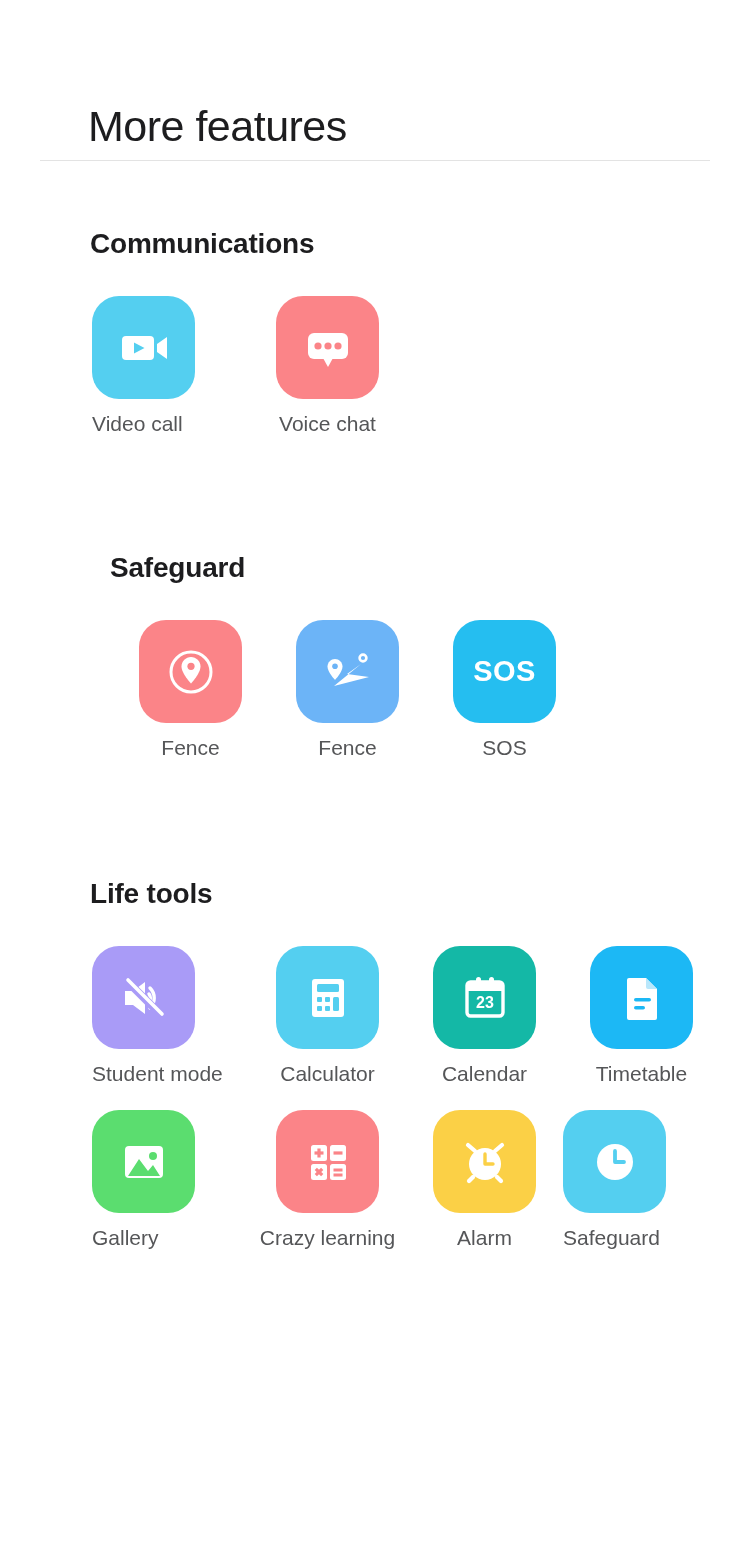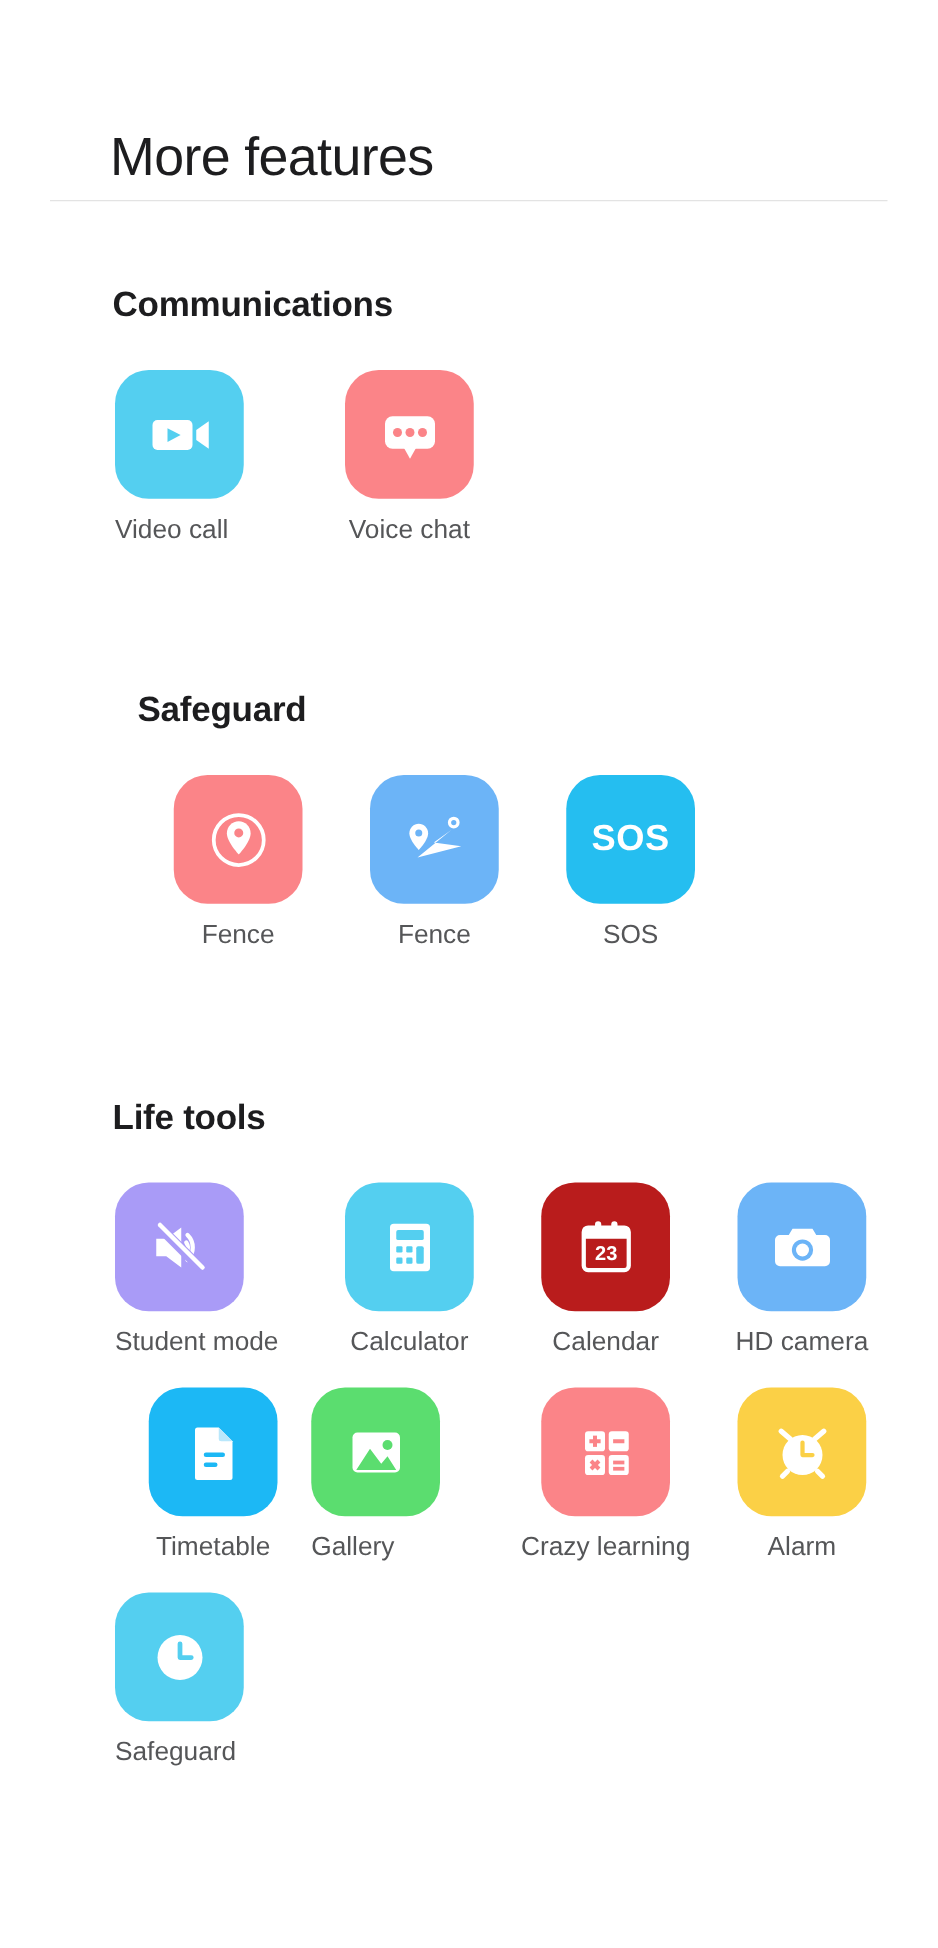--- a/index.html
+++ b/index.html
@@ -155,43 +155,33 @@
             <rect x="26" y="28" width="5" height="5" rx="1" fill="#54CFF0"></rect>
             <rect x="18" y="37" width="5" height="5" rx="1" fill="#54CFF0"></rect>
             <rect x="26" y="37" width="5" height="5" rx="1" fill="#54CFF0"></rect>
             <rect x="34" y="28" width="6" height="14" rx="1.5" fill="#54CFF0"></rect>
           </svg>
         </div>
         <div class="label">Calculator</div>
       </div>
 
       <div class="cell">
-        <div class="tile" style="background:#b91c1c">
+        <div class="tile" style="background:#14b8a6">
 
           <svg width="58" height="58" viewBox="0 0 58 58">
             <rect x="20" y="8" width="5" height="9" rx="2.5" fill="#fff"></rect>
             <rect x="33" y="8" width="5" height="9" rx="2.5" fill="#fff"></rect>
             <rect x="11" y="13" width="36" height="34" rx="3.5" fill="none" stroke="#fff" stroke-width="3.4"></rect>
             <rect x="11" y="13" width="36" height="9" fill="#fff"></rect>
             <text x="29" y="39" text-anchor="middle" font-family="Liberation Sans, sans-serif" font-size="16" font-weight="700" fill="#fff">23</text>
           </svg>
         </div>
         <div class="label">Calendar</div>
       </div>
 
-      <div class="cell">
-        <div class="tile" style="background:#6CB4F7">
-          <svg width="58" height="58" viewBox="0 0 58 58">
-            <path d="M21 14h16l3 5h7a4 4 0 0 1 4 4v17a4 4 0 0 1-4 4H11a4 4 0 0 1-4-4V23a4 4 0 0 1 4-4h7z" fill="#fff"></path>
-            <circle cx="29" cy="31" r="8.5" fill="#6CB4F7"></circle>
-            <circle cx="29" cy="31" r="5.2" fill="#fff"></circle>
-          </svg>
-        </div>
-        <div class="label">HD camera</div>
-      </div>
 
       <div class="cell">
         <div class="tile" style="background:#1CB8F5">
           <svg width="58" height="58" viewBox="0 0 58 58">
             <path d="M16 9h17l11 11v29a2 2 0 0 1-2 2H16a2 2 0 0 1-2-2V11a2 2 0 0 1 2-2z" fill="#fff"></path>
             <path d="M33 9 L44 20 H35 a2 2 0 0 1-2-2 Z" fill="#b9e7fb"></path>
             <rect x="21" y="29" width="17" height="3.6" rx="1.8" fill="#1CB8F5"></rect>
             <rect x="21" y="37" width="11" height="3.6" rx="1.8" fill="#1CB8F5"></rect>
           </svg>
         </div>

